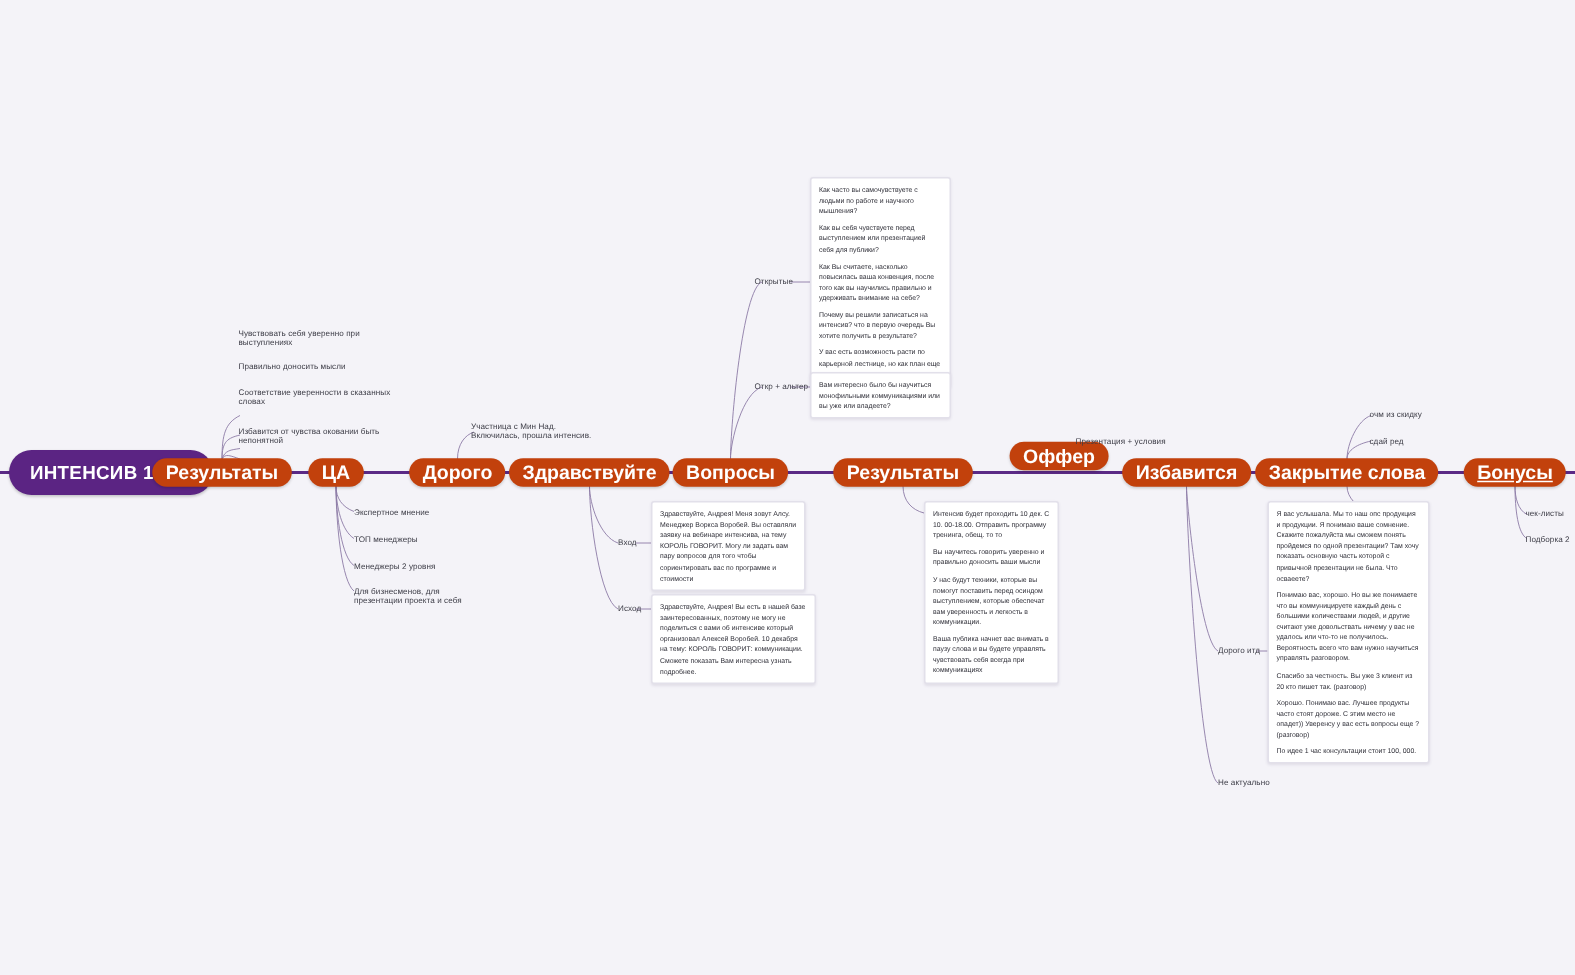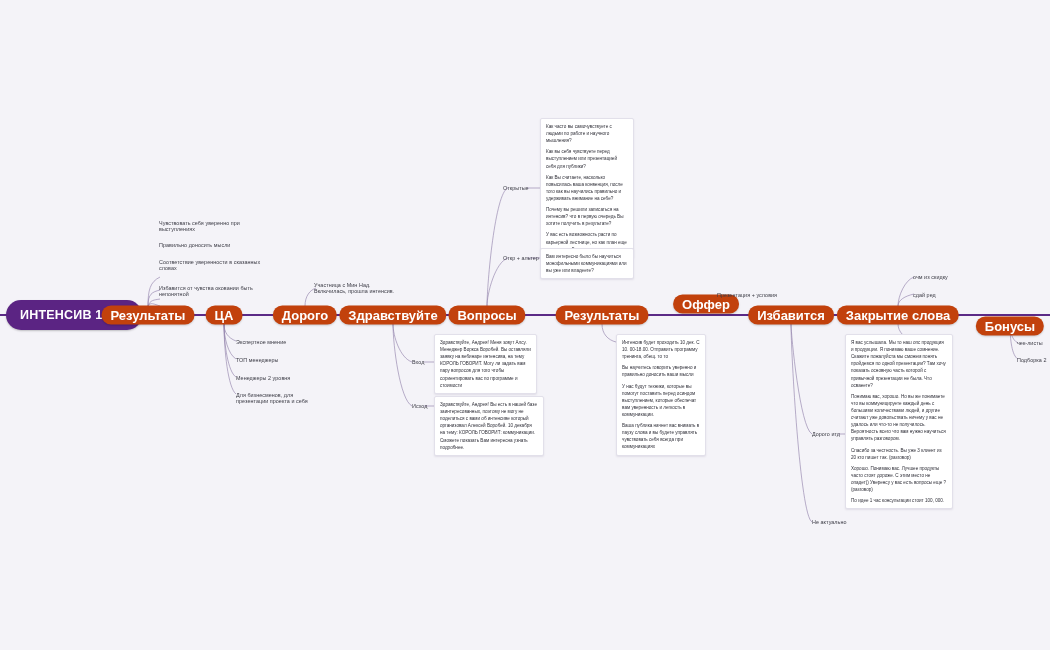--- a/index.html
+++ b/index.html
@@ -150,21 +150,21 @@
 
   <div class="pill" style="left:148px; top:315px;">Результаты</div>
   <div class="pill" style="left:224px; top:315px;">ЦА</div>
   <div class="pill" style="left:305px; top:315px;">Дорого</div>
   <div class="pill" style="left:393px; top:315px;">Здравствуйте</div>
   <div class="pill" style="left:487px; top:315px;text-align:right;">Вопросы</div>
   <div class="pill" style="left:602px; top:315px;">Результаты</div>
   <div class="pill" style="left:706px; top:304px;">Оффер</div>
   <div class="pill" style="left:791px; top:315px;">Избавится</div>
   <div class="pill" style="left:898px; top:315px;">Закрытие слова</div>
-  <div class="pill" style="left:1010px; top:326px;">Бонусы</div>
+  <div class="pill" style="left:1010px; top:315px;text-decoration:underline;">Бонусы</div>
 
   <div class="sublabel right" style="left:159px; top:226px; width:100px; white-space:normal;">Чувствовать себя уверенно при выступлениях</div>
   <div class="sublabel right" style="left:159px; top:245px;">Правильно доносить мысли</div>
   <div class="sublabel right" style="left:159px; top:265px; width:104px; white-space:normal;">Соответствие уверенности в сказанных словах</div>
   <div class="sublabel right" style="left:159px; top:291px; width:100px; white-space:normal;">Избавится от чувства оковании быть непонятной</div>
 
   <div class="sublabel right" style="left:236px; top:342px;">Экспертное мнение</div>
   <div class="sublabel right" style="left:236px; top:360px;">ТОП менеджеры</div>
   <div class="sublabel right" style="left:236px; top:378px;">Менеджеры 2 уровня</div>
   <div class="sublabel right" style="left:236px; top:398px; width:74px; white-space:normal;">Для бизнесменов, для презентации проекта и себя</div>

